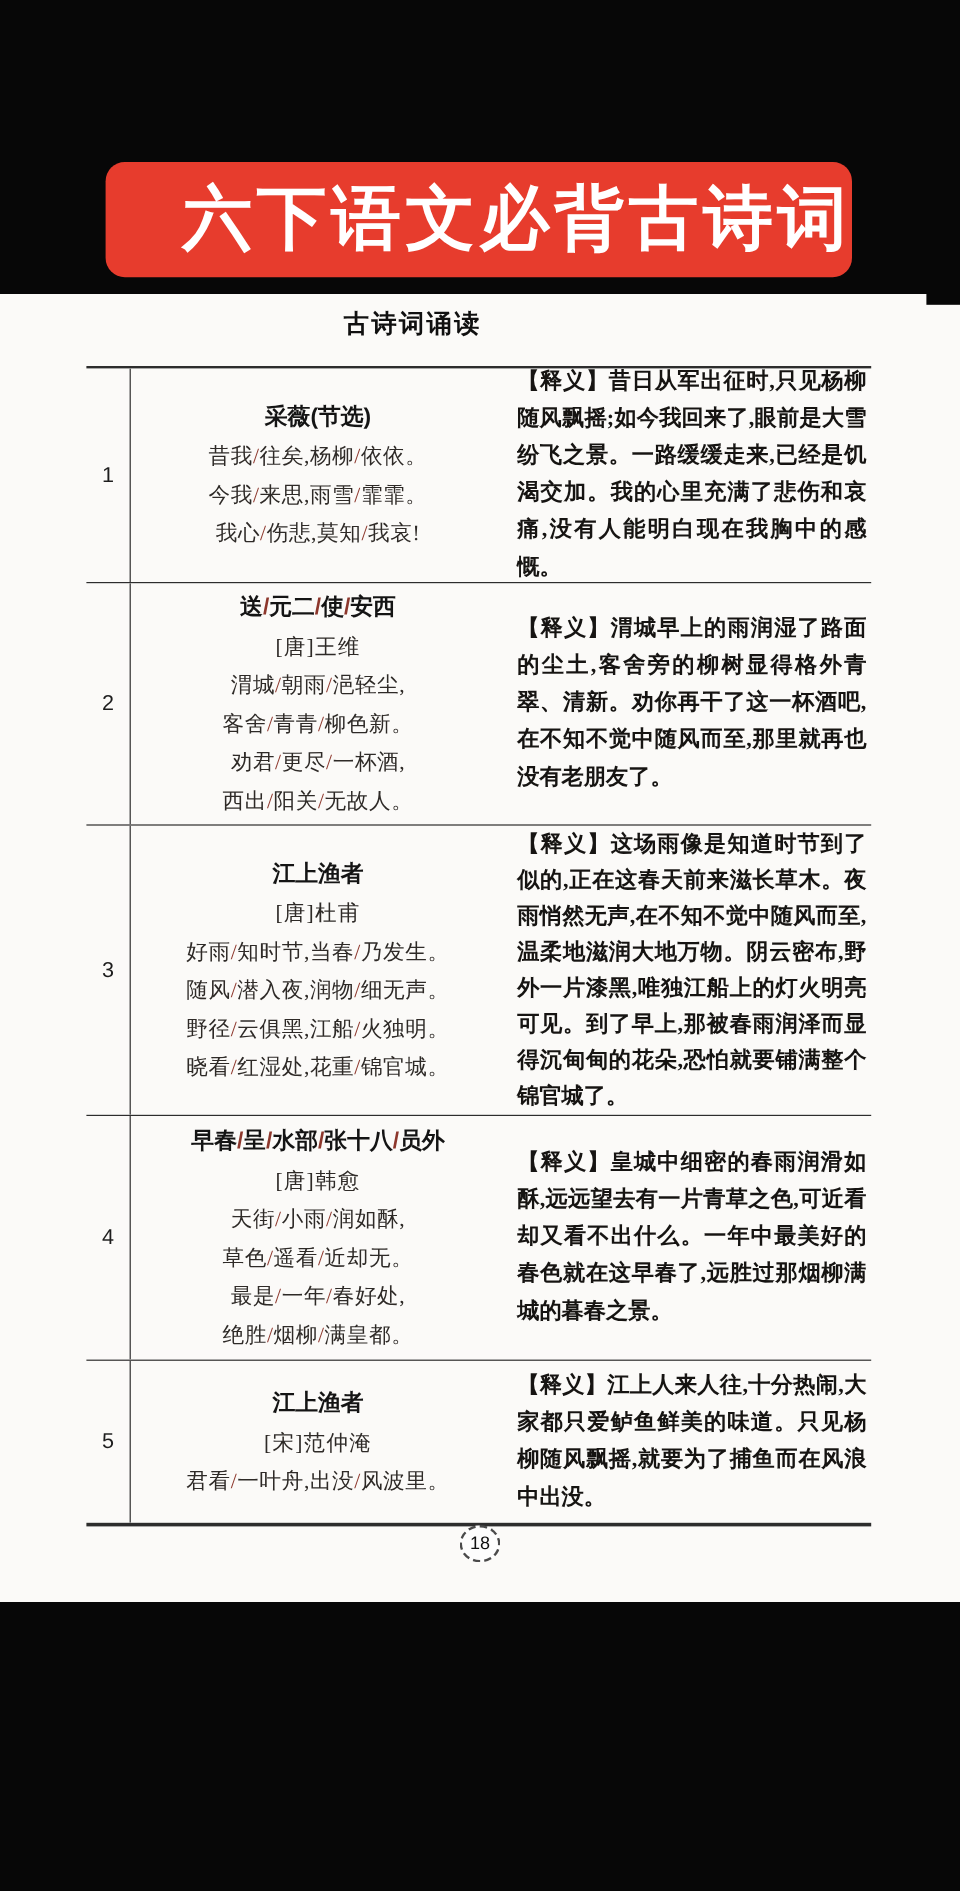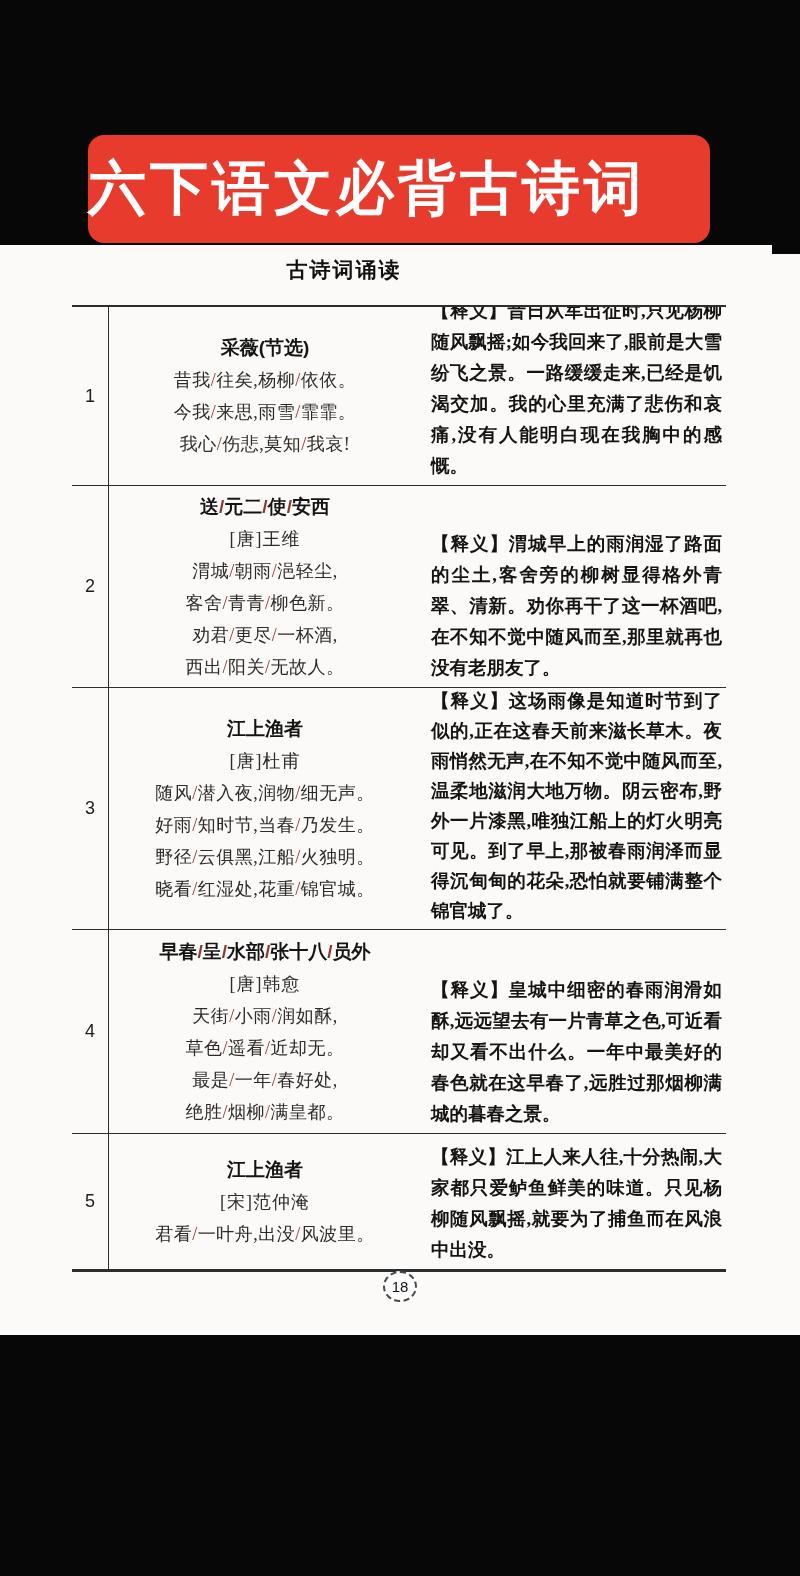--- a/index.html
+++ b/index.html
@@ -5,22 +5,22 @@
   html,body{margin:0;padding:0;}
   body{
     width:800px;height:1576px;position:relative;overflow:hidden;
     background:#fbfaf8;
     font-family:"Liberation Serif","DejaVu Serif",serif;
   }
   .bar-top{position:absolute;left:0;top:0;width:800px;height:245px;background:#070707;}
   .bar-bottom{position:absolute;left:0;top:1335px;width:800px;height:241px;background:#070707;}
   .notch{position:absolute;right:0;top:245px;width:28px;height:9px;background:#070707;}
   .banner{
-    position:absolute;left:88px;top:135px;width:622px;height:108px;
-    border-radius:16px;display:flex;align-items:center;justify-content:flex-start;z-index:5;
+    position:absolute;left:88px;top:135px;width:622px;height:96px;
+    border-radius:16px;display:flex;align-items:center;justify-content:flex-end;z-index:5;
   }
   .banner-title{
     color:#fff;font-family:"Liberation Sans","DejaVu Sans",sans-serif;
     font-weight:bold;font-size:58px;letter-spacing:4px;white-space:nowrap;
   }
   .heading{
     position:absolute;left:0;top:256px;width:688px;text-align:center;
     font-family:"Liberation Sans","DejaVu Sans",sans-serif;font-weight:bold;
     font-size:21px;color:#101010;letter-spacing:2px;
   }
@@ -46,21 +46,21 @@
     align-items:center;justify-content:center;
     color:#2e2a27;text-align:center;
   }
   .poem-title{
     font-family:"Liberation Sans","DejaVu Sans",sans-serif;
     font-weight:bold;font-size:19px;line-height:32px;color:#141414;
   }
   .poem-author{font-size:18px;line-height:32px;letter-spacing:1px;}
   .poem-line{font-size:18px;line-height:32px;letter-spacing:0.5px;white-space:nowrap;}
   .sl{font-style:normal;}
-  .cell-expl{flex:1;display:flex;align-items:flex-end;padding:3px 4px 3px 10px;}
+  .cell-expl{flex:1;display:flex;align-items:center;padding:3px 4px 3px 10px;}
   .expl-text{
     font-size:18.5px;line-height:31px;color:#161412;font-weight:600;
     text-align:justify;text-justify:inter-ideograph;word-break:break-all;
   }
   .row:nth-child(3) .expl-text{line-height:30px;}
   .expl-label{font-weight:bold;}
   .pagenum{
     position:absolute;left:383px;top:1271px;width:34px;height:31px;
     border:2px dashed #4a4a4a;border-radius:50%;box-sizing:border-box;
     display:flex;align-items:center;justify-content:center;
@@ -112,22 +112,22 @@
         <div class="expl-text"><span class="expl-label">【释义】</span><span>渭城早上的雨润湿了路面的尘土,客舍旁的柳树显得格外青翠、清新。劝你再干了这一杯酒吧,在不知不觉中随风而至,那里就再也没有老朋友了。</span></div>
       </div>
     </div>
     <div class="row">
       <div class="cell-num">
         <div class="">3</div>
       </div>
       <div class="cell-poem">
         <div class="poem-title">江上渔者</div>
         <div class="poem-author">[唐]杜甫</div>
+        <div class="poem-line">好雨<span class="sl" style="color:#8d372c">/</span>知时节,当春<span class="sl" style="color:#8d372c">/</span>乃发生。</div>
         <div class="poem-line">随风<span class="sl" style="color:#8d372c">/</span>潜入夜,润物<span class="sl" style="color:#8d372c">/</span>细无声。</div>
-        <div class="poem-line">好雨<span class="sl" style="color:#8d372c">/</span>知时节,当春<span class="sl" style="color:#8d372c">/</span>乃发生。</div>
         <div class="poem-line">野径<span class="sl" style="color:#8d372c">/</span>云俱黑,江船<span class="sl" style="color:#8d372c">/</span>火独明。</div>
         <div class="poem-line">晓看<span class="sl" style="color:#8d372c">/</span>红湿处,花重<span class="sl" style="color:#8d372c">/</span>锦官城。</div>
       </div>
       <div class="cell-expl">
         <div class="expl-text"><span class="expl-label">【释义】</span><span>这场雨像是知道时节到了似的,正在这春天前来滋长草木。夜雨悄然无声,在不知不觉中随风而至,温柔地滋润大地万物。阴云密布,野外一片漆黑,唯独江船上的灯火明亮可见。到了早上,那被春雨润泽而显得沉甸甸的花朵,恐怕就要铺满整个锦官城了。</span></div>
       </div>
     </div>
     <div class="row">
       <div class="cell-num">
         <div class="">4</div>

